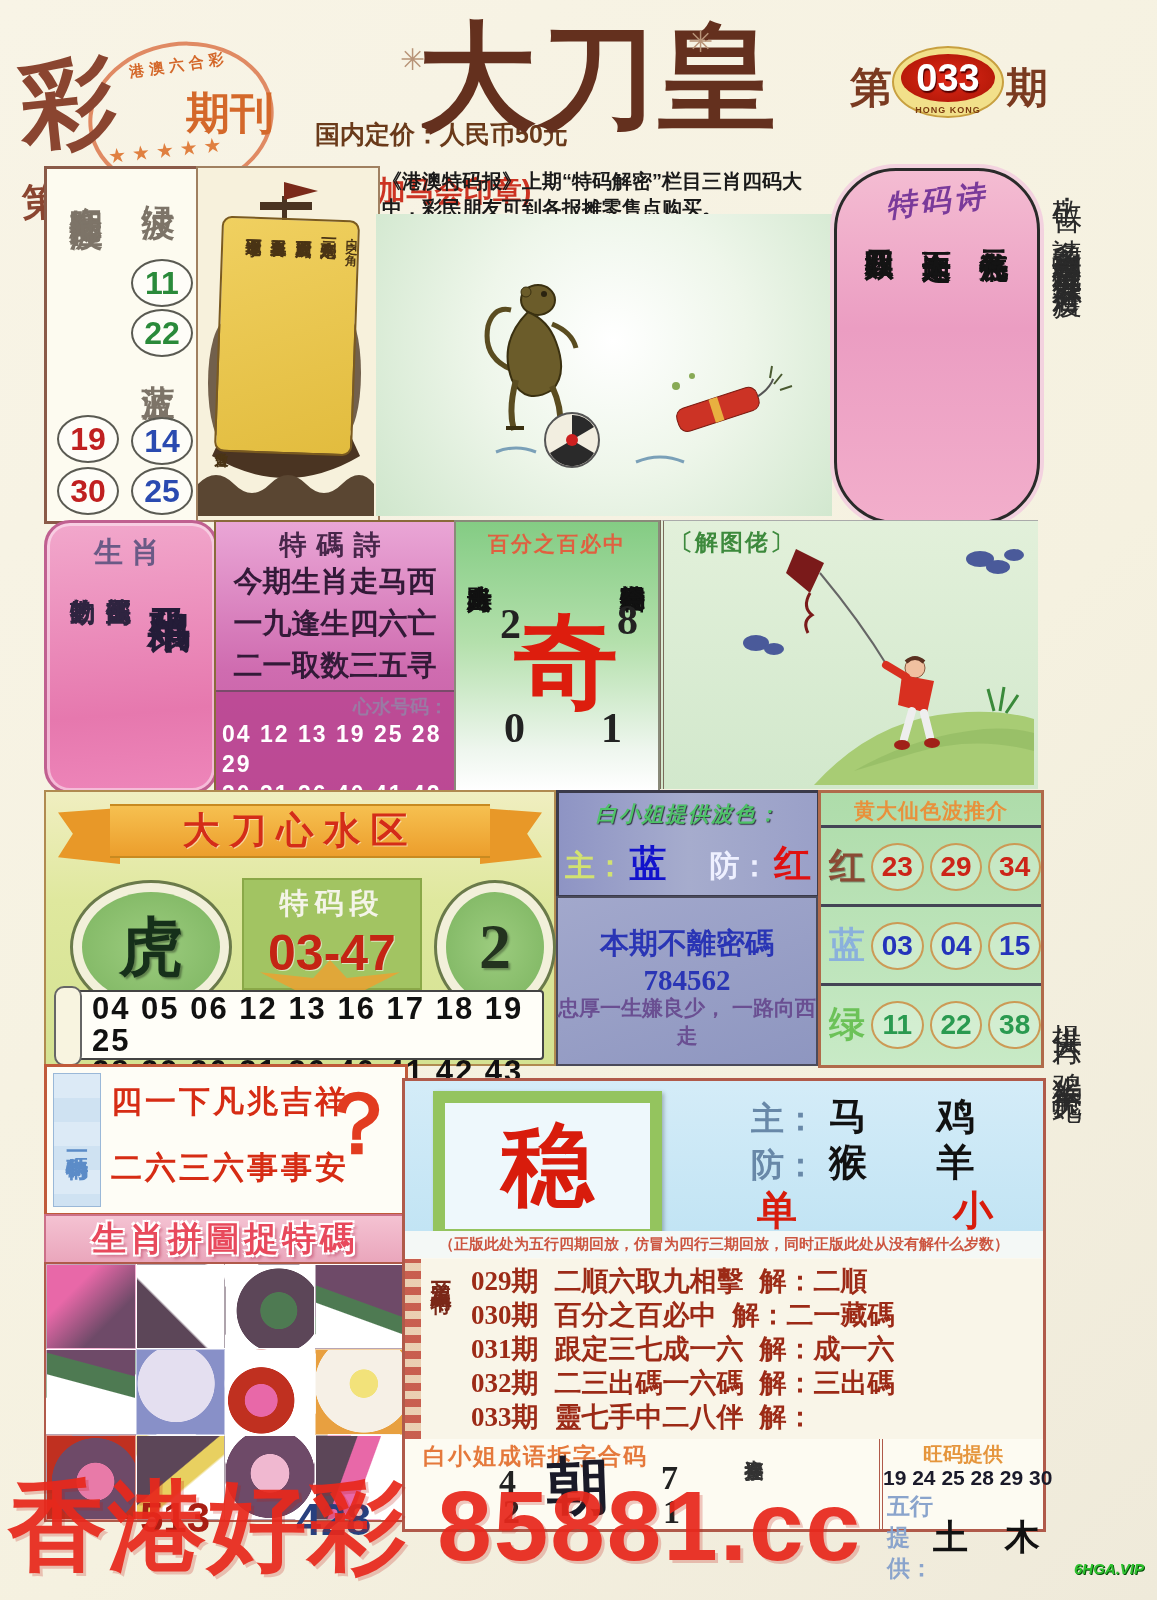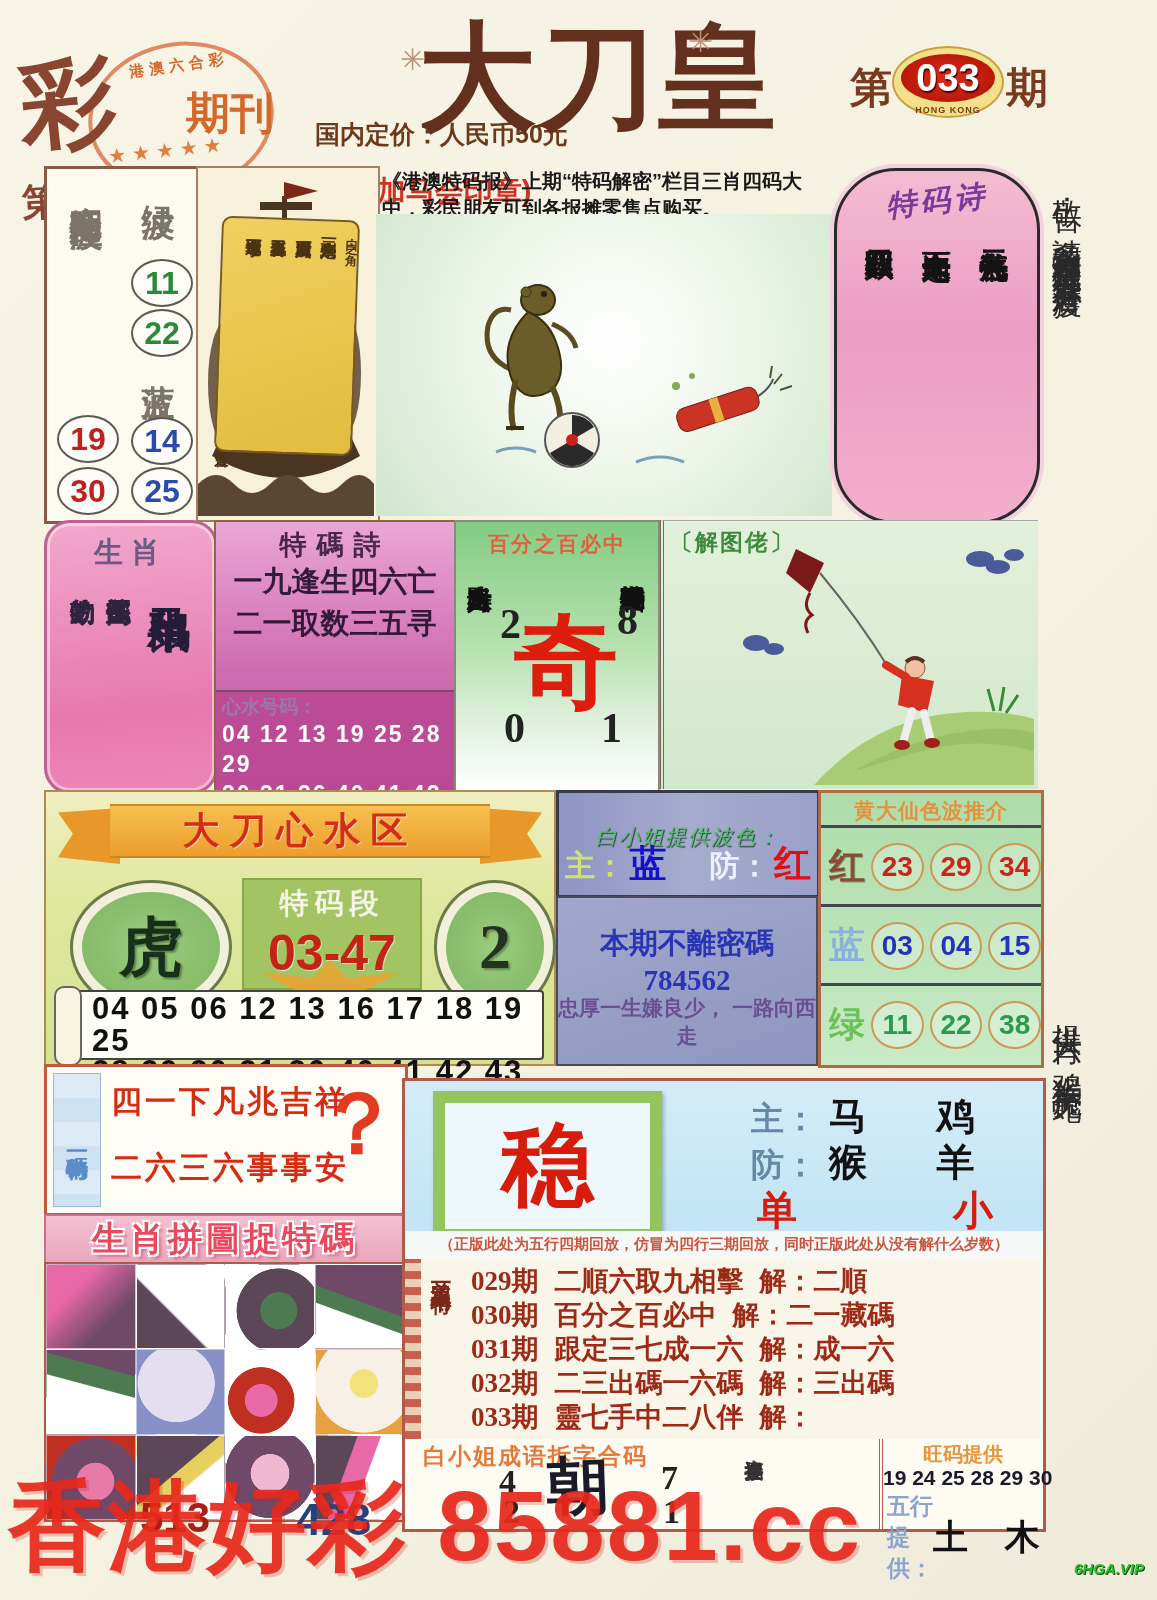--- a/index.html
+++ b/index.html
@@ -64,21 +64,21 @@
   .sx-title{position:absolute;left:0;right:0;top:10px;text-align:center;font-size:29px;font-weight:bold;
             color:#6a5a86;letter-spacing:8px;}
   .tmbox{left:214px;top:520px;width:238px;height:268px;border:2px solid #8a6a3a;
          background:linear-gradient(180deg,#eaa6d6,#cf6cb0 55%,#c45aa0);}
   .tm-title{position:absolute;left:0;right:0;top:5px;text-align:center;font-size:27px;font-weight:bold;
             color:#47264a;letter-spacing:10px;}
   .tm-lines{position:absolute;left:0;right:0;top:38px;text-align:center;font-size:29px;font-weight:bold;
             color:#331a38;line-height:1.45;}
   .tm-bottom{position:absolute;left:0;right:0;top:168px;bottom:0;background:rgba(186,70,146,.85);
              border-top:2px solid #7a4a6a;padding:2px 6px;}
-  .tm-xs{font-size:19px;font-weight:bold;color:#9a7aa4;}
+  .tm-xs{font-size:19px;font-weight:bold;color:#9a7aa4;text-align:right;}
   .tm-nums{font-size:23px;font-weight:bold;color:#fff;letter-spacing:2px;line-height:1.3;}
   .qibox{left:454px;top:520px;width:202px;height:268px;border:2px solid #8a8a7a;
          background:linear-gradient(180deg,#84cc84,#b4e0ac 45%,#eef6ee 85%,#ffffff);}
   .qi-title{position:absolute;left:0;right:0;top:8px;text-align:center;font-size:21px;font-weight:bold;
             color:#e06040;letter-spacing:2px;}
   .qi-big{position:absolute;left:58px;top:88px;font-size:104px;font-weight:bold;color:#dd1d0d;line-height:1;}
   .qi-num{position:absolute;font-size:42px;font-weight:bold;color:#222;}
   .jtbox{left:660px;top:520px;width:374px;height:268px;border-left:4px double #7a6a5a;border-top:1px solid #aaa;
          background:linear-gradient(180deg,#e2f0da,#d2e8cc);}
   .jt-label{position:absolute;left:6px;top:6px;font-size:23px;font-weight:bold;color:#3d8a3d;letter-spacing:2px;z-index:3;}
@@ -93,22 +93,22 @@
   .dd-oval{position:absolute;background:#f2f0da;border:3px solid #6a7a4a;border-radius:50%;}
   .dd-oval-in{position:absolute;left:9px;top:9px;right:9px;bottom:9px;border-radius:50%;
               background:radial-gradient(#9ccc7e,#7cb460);display:flex;align-items:center;justify-content:center;}
   .dd-seg{position:absolute;left:196px;top:86px;width:176px;height:108px;background:#a2c462;border:2px solid #8aa848;}
   .dd-scroll{position:absolute;left:12px;top:198px;width:482px;height:66px;background:#fffef8;
              border:2px solid #444;border-radius:4px;text-decoration:underline;}
   .dd-curl{position:absolute;left:-6px;top:-6px;width:24px;height:76px;background:#f8f4e0;border:2px solid #666;border-radius:10px;}
   .dd-rows{position:absolute;left:32px;top:1px;font-size:31px;font-weight:bold;color:#111;letter-spacing:2px;line-height:1.02;}
   .bosetop{left:556px;top:790px;width:258px;height:102px;border:3px solid #3a3a4a;
            background:linear-gradient(90deg,#8e94c4,#a6accd 50%,#9aa0c8);}
-  .bose-title{position:absolute;left:0;right:0;top:7px;text-align:center;font-size:21px;font-weight:normal;
-              font-style:italic;color:#4ec268;letter-spacing:2px;text-shadow:1px 1px 1px #334;margin-top:23px;}
+  .bose-title{position:absolute;left:0;right:0;top:7px;text-align:center;font-size:21px;font-weight:bold;
+              font-style:italic;color:#4ec268;letter-spacing:2px;text-shadow:1px 1px 1px #334;}
   .bosebottom{left:556px;top:896px;width:258px;height:166px;border:2px solid #4a4a5a;
               background:linear-gradient(160deg,#a2a8cc,#8e96c0);}
   .hjbox{left:818px;top:790px;width:220px;height:272px;border:3px solid #b06a4a;
          background:linear-gradient(180deg,#aedcaa,#c8eac6);}
   .hj-title{position:absolute;left:0;right:0;top:4px;text-align:center;font-size:21px;font-weight:bold;
             color:#e8913c;letter-spacing:1px;}
   .hj-row{position:absolute;left:0;right:0;height:77px;display:flex;align-items:center;padding-left:8px;gap:6px;
           border-top:3px solid #445;}
   .hj-label{font-size:36px;font-weight:bold;font-family:"Liberation Serif",serif;}
   .hj-circ{width:50px;height:44px;border-color:#cc9a55;font-size:28px;background:rgba(255,255,255,.25);}
@@ -275,20 +275,21 @@
   <div class="abs sxbox">
     <div class="sx-title">生肖</div>
     <div class="abs v b" style="left:56px;top:56px;font-size:25px;color:#2f2440;">欲钱买高高上</div>
     <div class="abs v b" style="left:20px;top:56px;font-size:25px;color:#2f2440;">的勤物</div>
     <div class="abs v b" style="right:16px;top:52px;font-size:43px;color:#241c38;">牛鼠马鸡</div>
   </div>
 
   <div class="abs tmbox">
     <div class="tm-title serif">特碼詩</div>
     <div class="tm-lines serif">
+      <div>今期生肖走马西</div>
       <div>一九逢生四六亡</div>
       <div>二一取数三五寻</div>
     </div>
     <div class="tm-bottom">
       <div class="tm-xs">心水号码：</div>
       <div class="tm-nums">04 12 13 19 25 28 29</div>
       <div class="tm-nums">30 31 36 40 41 42 43</div>
     </div>
   </div>
 

